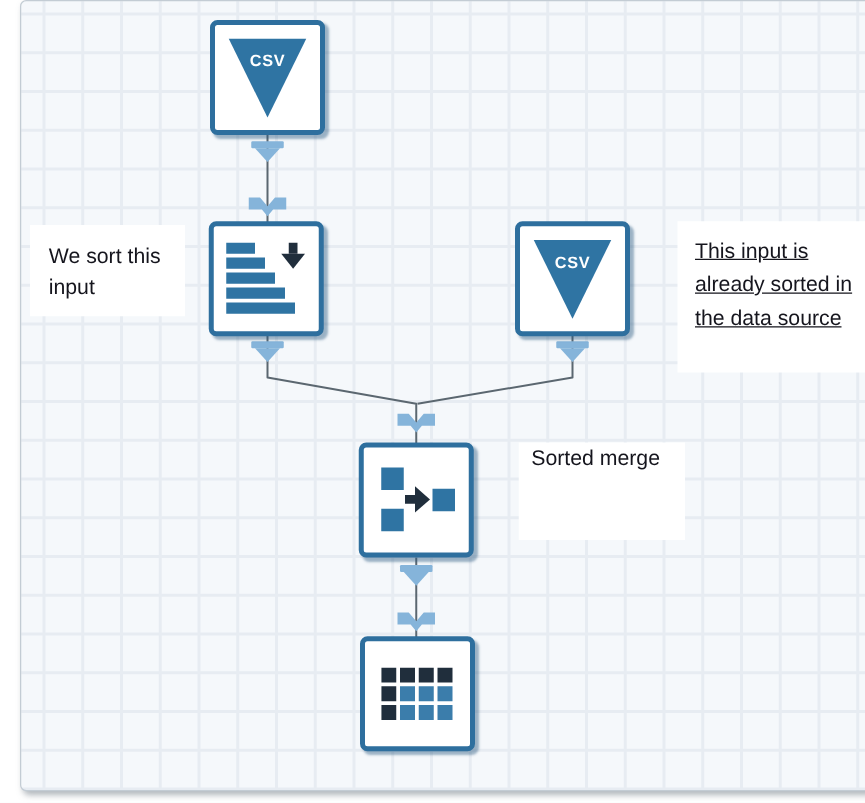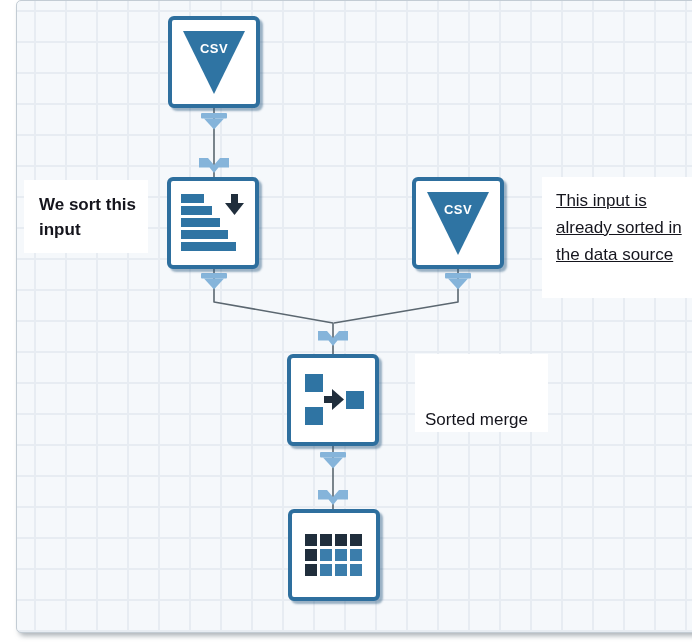--- a/index.html
+++ b/index.html
@@ -56,35 +56,34 @@
     background: #ffffff;
     color: #15151d;
     font-size: 17px;
     line-height: 25px;
     z-index: 3;
   }
   .note-left {
     left: 7px; top: 179px;
     width: 109px; height: 61px;
     padding: 12px 0 0 15px;
-    font-weight: bold;
   }
   .note-right {
     left: 525px; top: 176px;
     width: 137px; height: 111px;
     padding: 10px 8px 0 14px;
     line-height: 27px;
     text-decoration: underline;
   }
   .note-merge {
     left: 398px; top: 353px;
     width: 123px; height: 78px;
     padding-left: 10px;
     display: flex;
-    align-items: flex-end;
+    align-items: flex-start;
   }
 </style>
 </head>
 <body>
 
 <div class="canvas">
 
   <svg class="edges" viewBox="0 0 684 633" xmlns="http://www.w3.org/2000/svg">
     <g stroke="#5b6770" stroke-width="1.6" fill="none" stroke-linejoin="round">
       <path d="M197,106 L197,177"></path>

